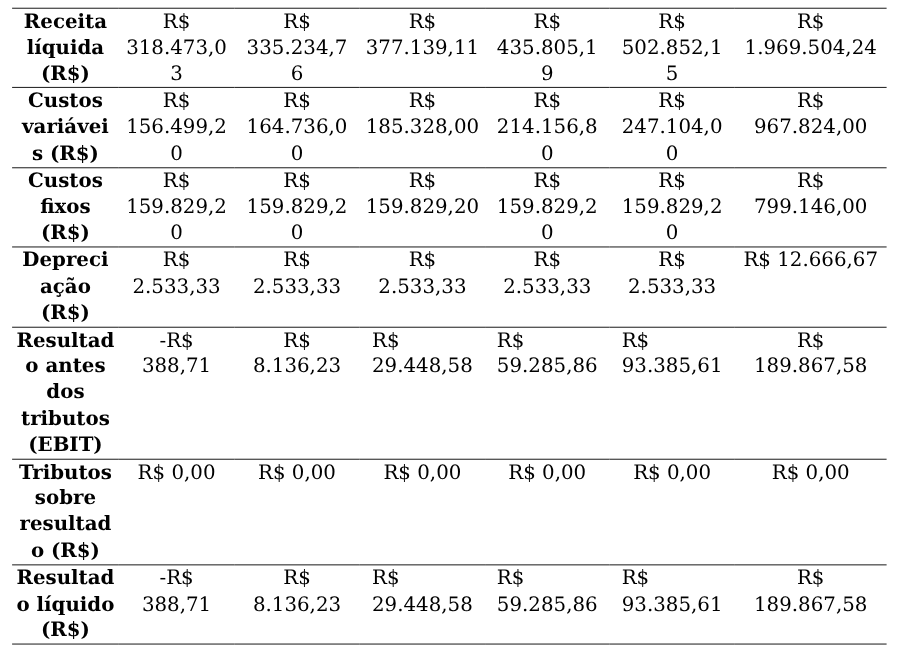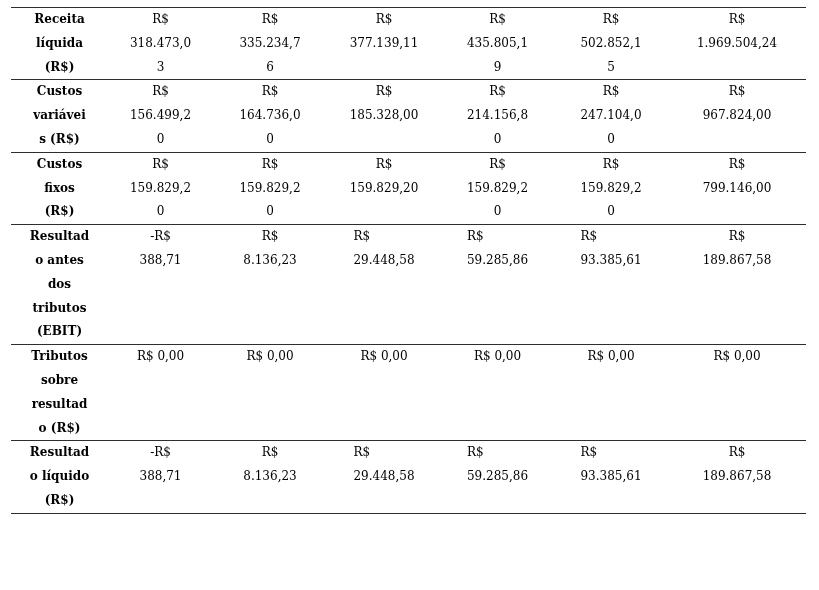--- a/index.html
+++ b/index.html
@@ -28,21 +28,21 @@
     border-top: 1px solid #2e2e2e;
     border-bottom: 1px solid #2e2e2e;
   }
   table.fin-table tr {
     border-top: 1px solid #2e2e2e;
   }
   table.fin-table td {
     padding: 0;
     vertical-align: top;
     text-align: center;
-    font-size: 12px;
+    font-size: 18px;
     line-height: 23.8px;
     margin-left: 24px;
   }
   td.row-header {
     font-weight: bold;
     white-space: pre-line;
   }
   .val {
     white-space: pre-line;
   }
@@ -123,20 +123,36 @@
         <td><span class="val">R$
 159.829,2
 0</span></td>
         <td><span class="val">R$
 159.829,2
 0</span></td>
         <td><span class="val">R$
 799.146,00</span></td>
       </tr>
       <tr>
+        <td class="row-header">Depreci
+ação
+(R$)</td>
+        <td><span class="val">R$
+2.533,33</span></td>
+        <td><span class="val">R$
+2.533,33</span></td>
+        <td><span class="val">R$
+2.533,33</span></td>
+        <td><span class="val">R$
+2.533,33</span></td>
+        <td><span class="val">R$
+2.533,33</span></td>
+        <td><span class="val">R$ 12.666,67</span></td>
+      </tr>
+      <tr>
         <td class="row-header">Resultad
 o antes
 dos
 tributos
 (EBIT)</td>
         <td><span class="val">-R$
 388,71</span></td>
         <td><span class="val">R$
 8.136,23</span></td>
         <td><span class="val left">R$

